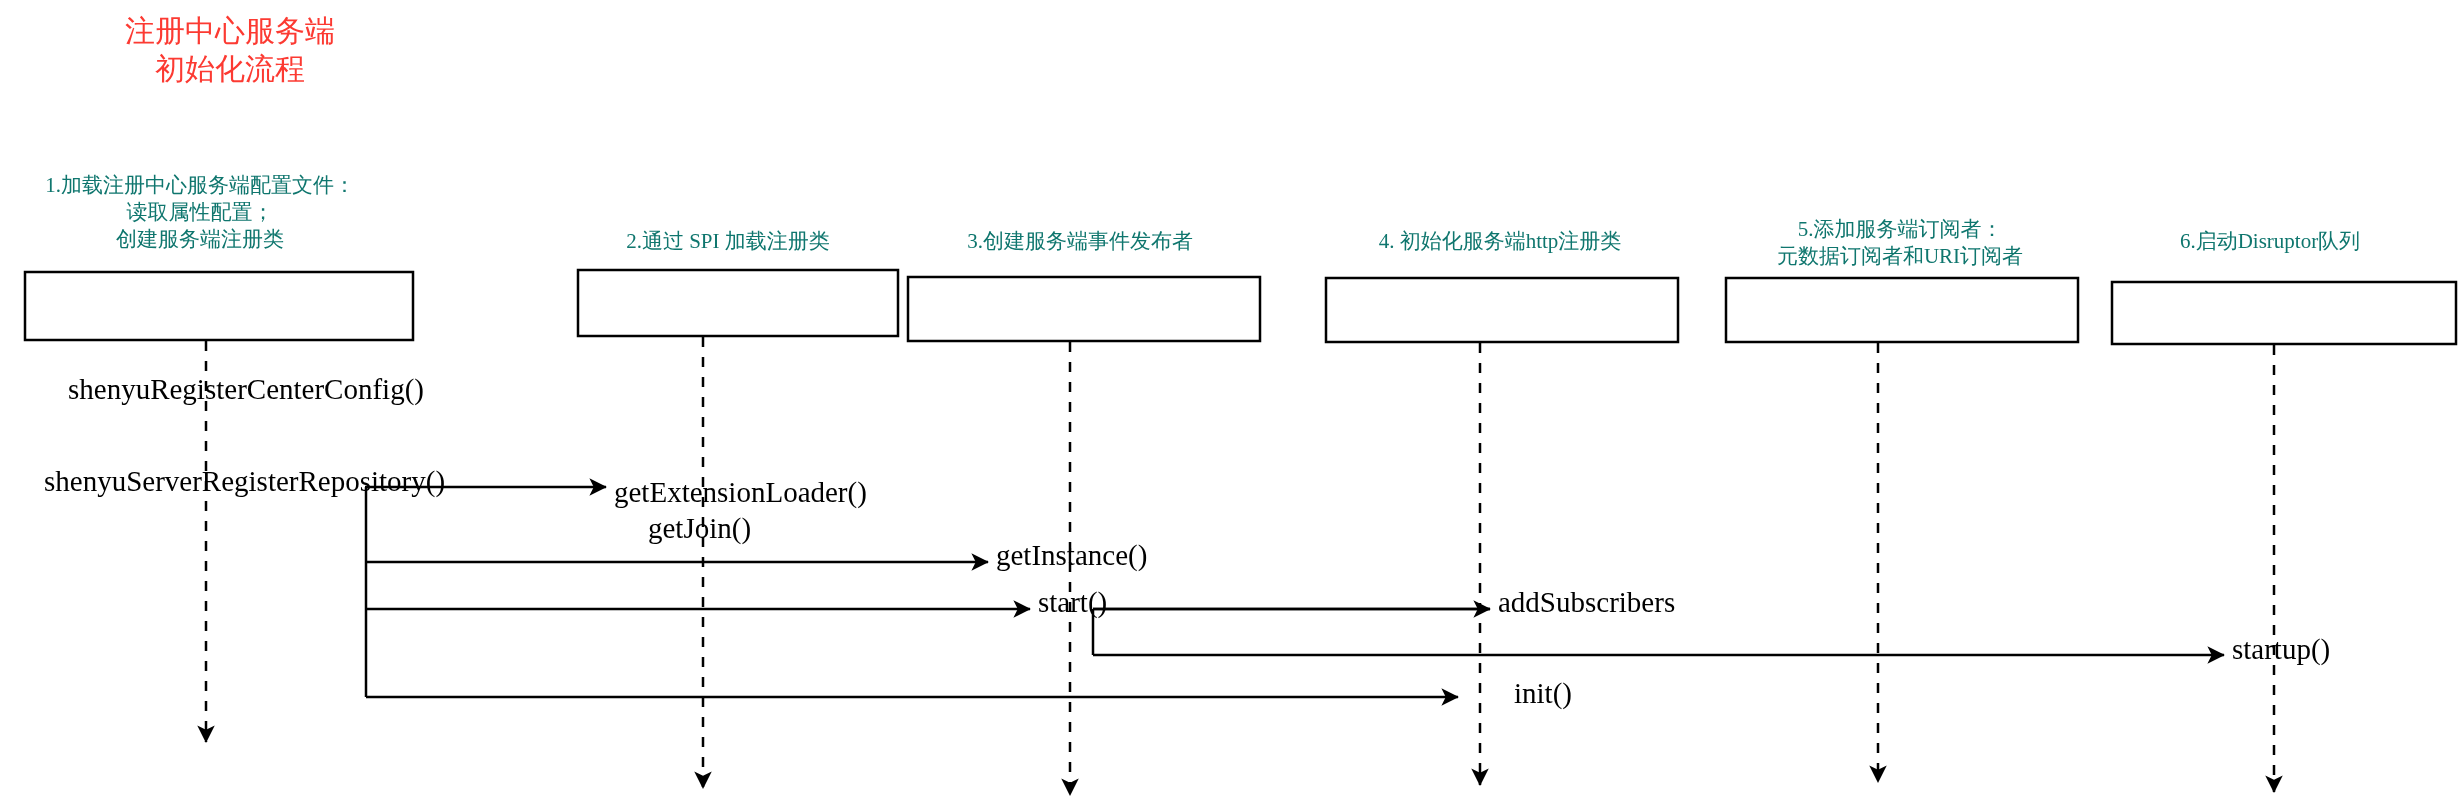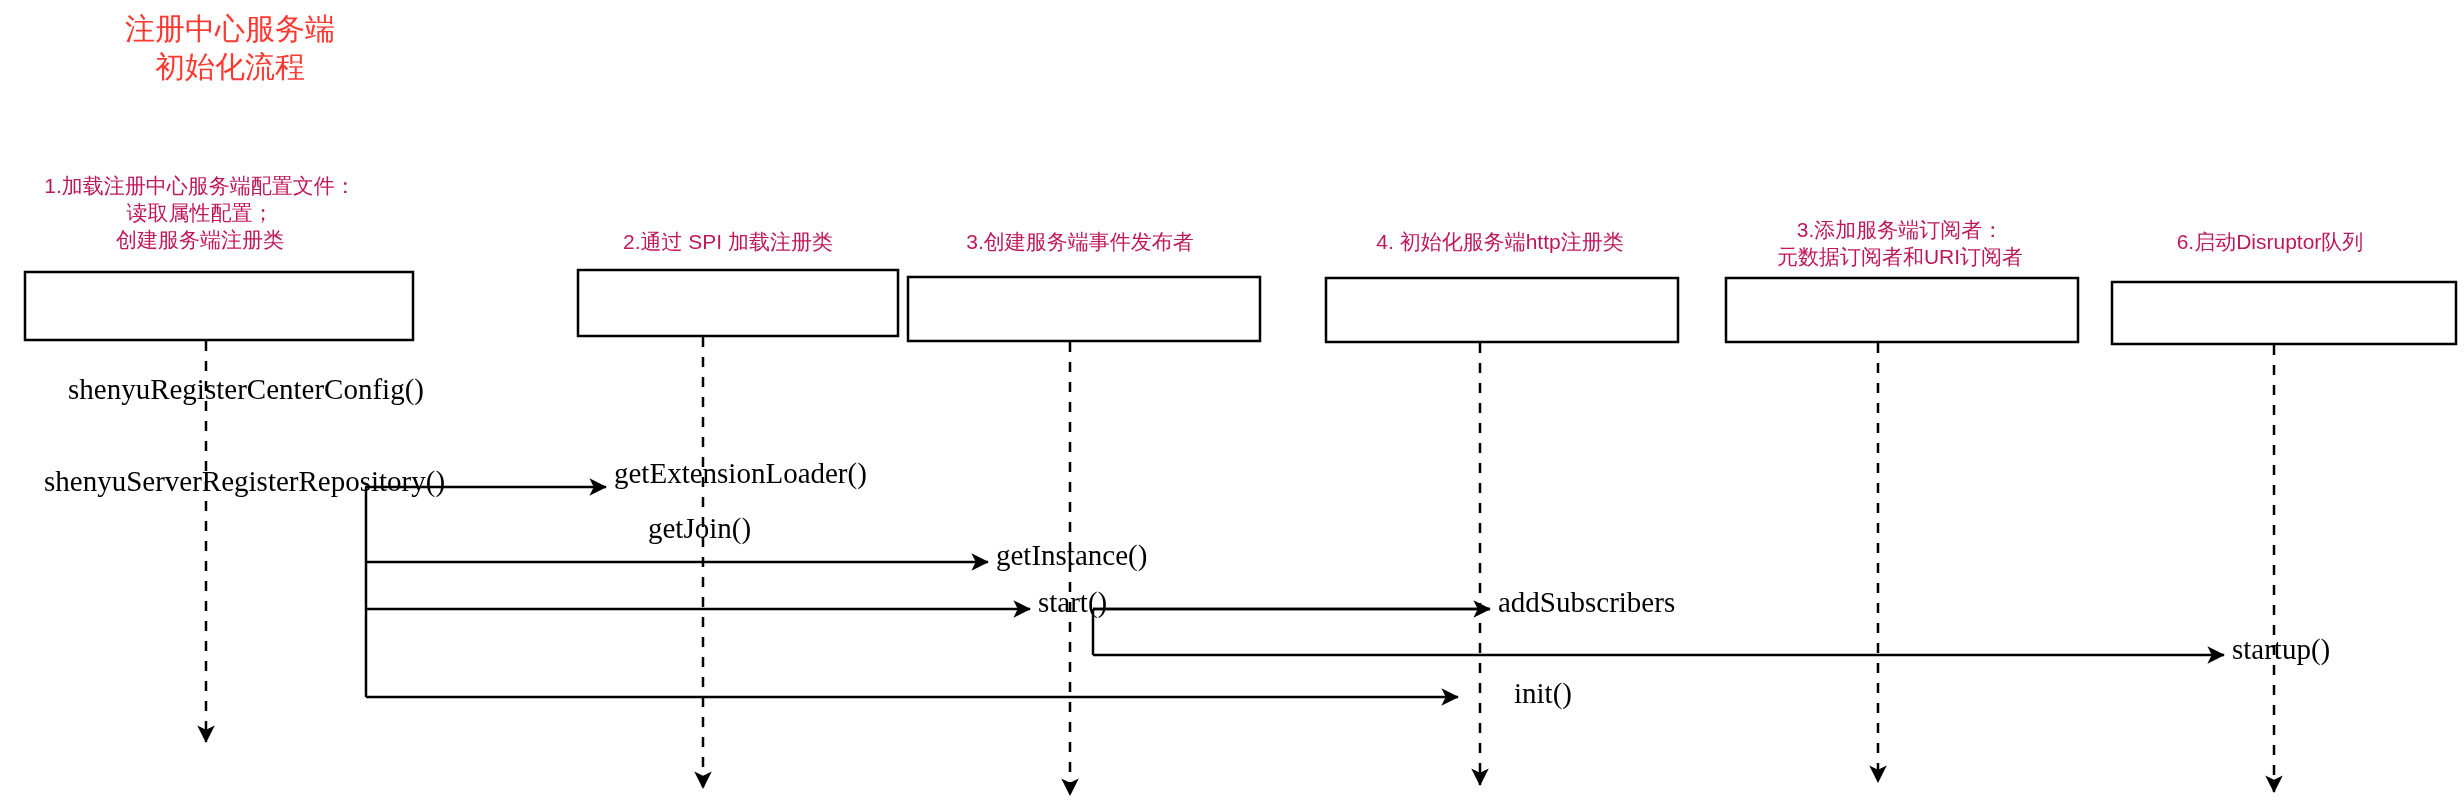--- a/index.html
+++ b/index.html
@@ -29,31 +29,31 @@
   }
   .diagram-title {
     position: absolute;
     left: 70px;
     top: 12px;
     width: 320px;
     text-align: center;
     color: #fc3a32;
     font-size: 30px;
     line-height: 38px;
-    font-family: Liberation Mono, monospace;
+    font-family: Liberation Sans, sans-serif;
     white-space: pre-line;
   }
   .note {
     position: absolute;
     text-align: center;
     font-size: 21px;
     line-height: 27px;
-    color: #be185d;
+    color: #0f766e;
     white-space: pre-line;
-    font-family: Liberation Sans, sans-serif;
+    font-family: Liberation Serif, serif;
   }
   .participant-label {
     position: absolute;
     text-align: center;
     font-size: 23px;
     line-height: 26px;
     color: #000000;
     font-family: "Liberation Sans", sans-serif;
     pointer-events: none;
   }
@@ -77,42 +77,42 @@
   <div class="note" style="left:0px; top:172px; width:400px;">1.加载注册中心服务端配置文件：
 读取属性配置；
 创建服务端注册类</div>
 
   <div class="note" style="left:528px; top:228px; width:400px;">2.通过 SPI 加载注册类</div>
 
   <div class="note" style="left:880px; top:228px; width:400px;">3.创建服务端事件发布者</div>
 
   <div class="note" style="left:1280px; top:228px; width:440px;">4. 初始化服务端http注册类</div>
 
-  <div class="note" style="left:1670px; top:216px; width:460px;">3.添加服务端订阅者：
+  <div class="note" style="left:1670px; top:216px; width:460px;">5.添加服务端订阅者：
 元数据订阅者和URI订阅者</div>
 
   <div class="note" style="left:2080px; top:228px; width:380px;">6.启动Disruptor队列</div>
 
   <div class="participant-label" style="left:24px; top:294px; width:390px;">RegisterCenterConfiguration</div>
 
   <div class="participant-label" style="left:578px; top:292px; width:320px;">ExtensionLoader</div>
 
   <div class="participant-label" style="left:908px; top:298px; width:354px;">RegisterServerDisruptorPublisher</div>
 
   <div class="participant-label" style="left:1326px; top:300px; width:354px;">ShenyuHttpRegistryController</div>
 
   <div class="participant-label" style="left:1726px; top:300px; width:354px;">RegisterServerExecutorFactory</div>
 
   <div class="participant-label" style="left:2112px; top:304px; width:344px;">DisruptorProviderManage</div>
 
   <div class="msg-label" style="left:68px; top:376px;">shenyuRegisterCenterConfig()</div>
 
   <div class="msg-label" style="left:44px; top:468px;">shenyuServerRegisterRepository()</div>
 
-  <div class="msg-label" style="left:614px; top:460px;text-align:center;">getExtensionLoader()</div>
+  <div class="msg-label" style="left:614px; top:479px;text-align:center;">getExtensionLoader()</div>
 
   <div class="msg-label" style="left:648px; top:515px;">getJoin()</div>
 
   <div class="msg-label" style="left:996px; top:542px;">getInstance()</div>
 
   <div class="msg-label" style="left:1038px; top:589px;">start()</div>
 
   <div class="msg-label" style="left:1498px; top:589px;">addSubscribers</div>
 
   <div class="msg-label" style="left:2232px; top:636px;">startup()</div>

